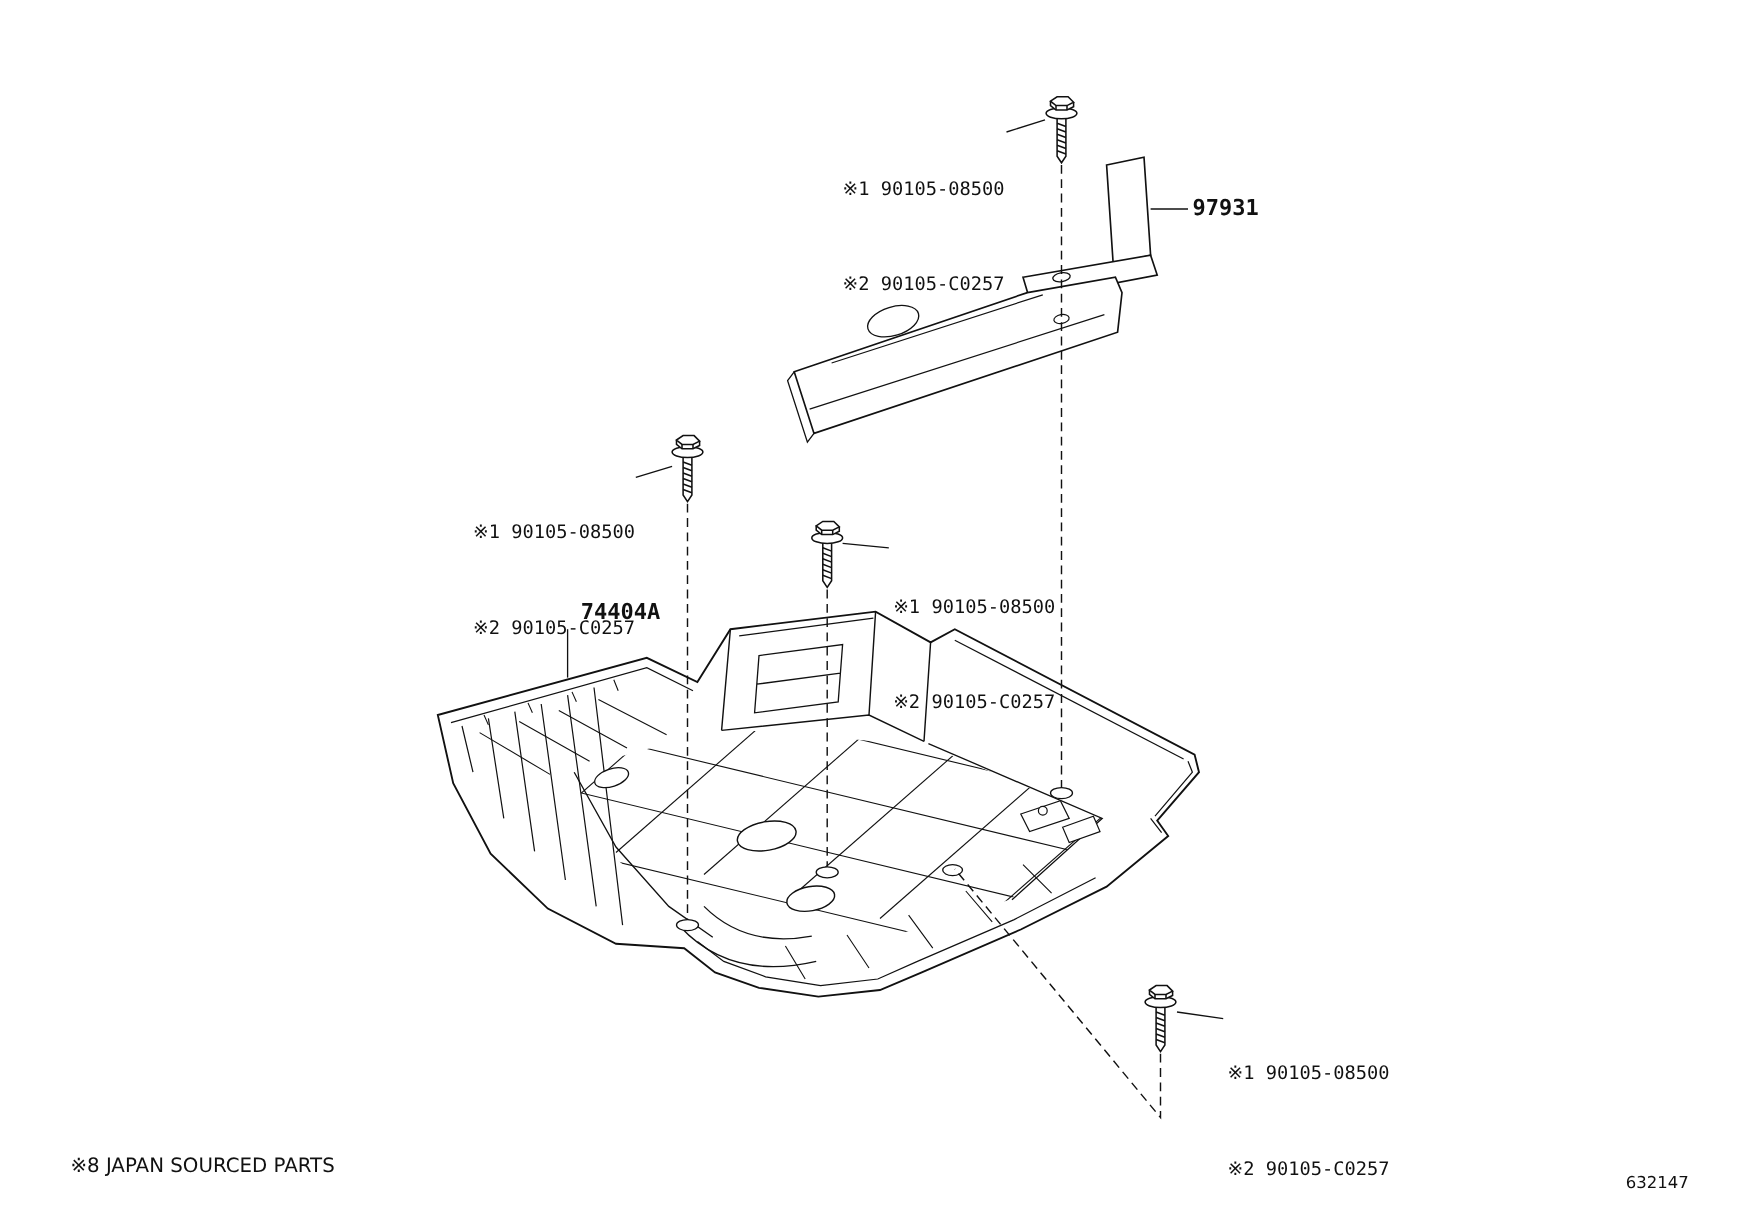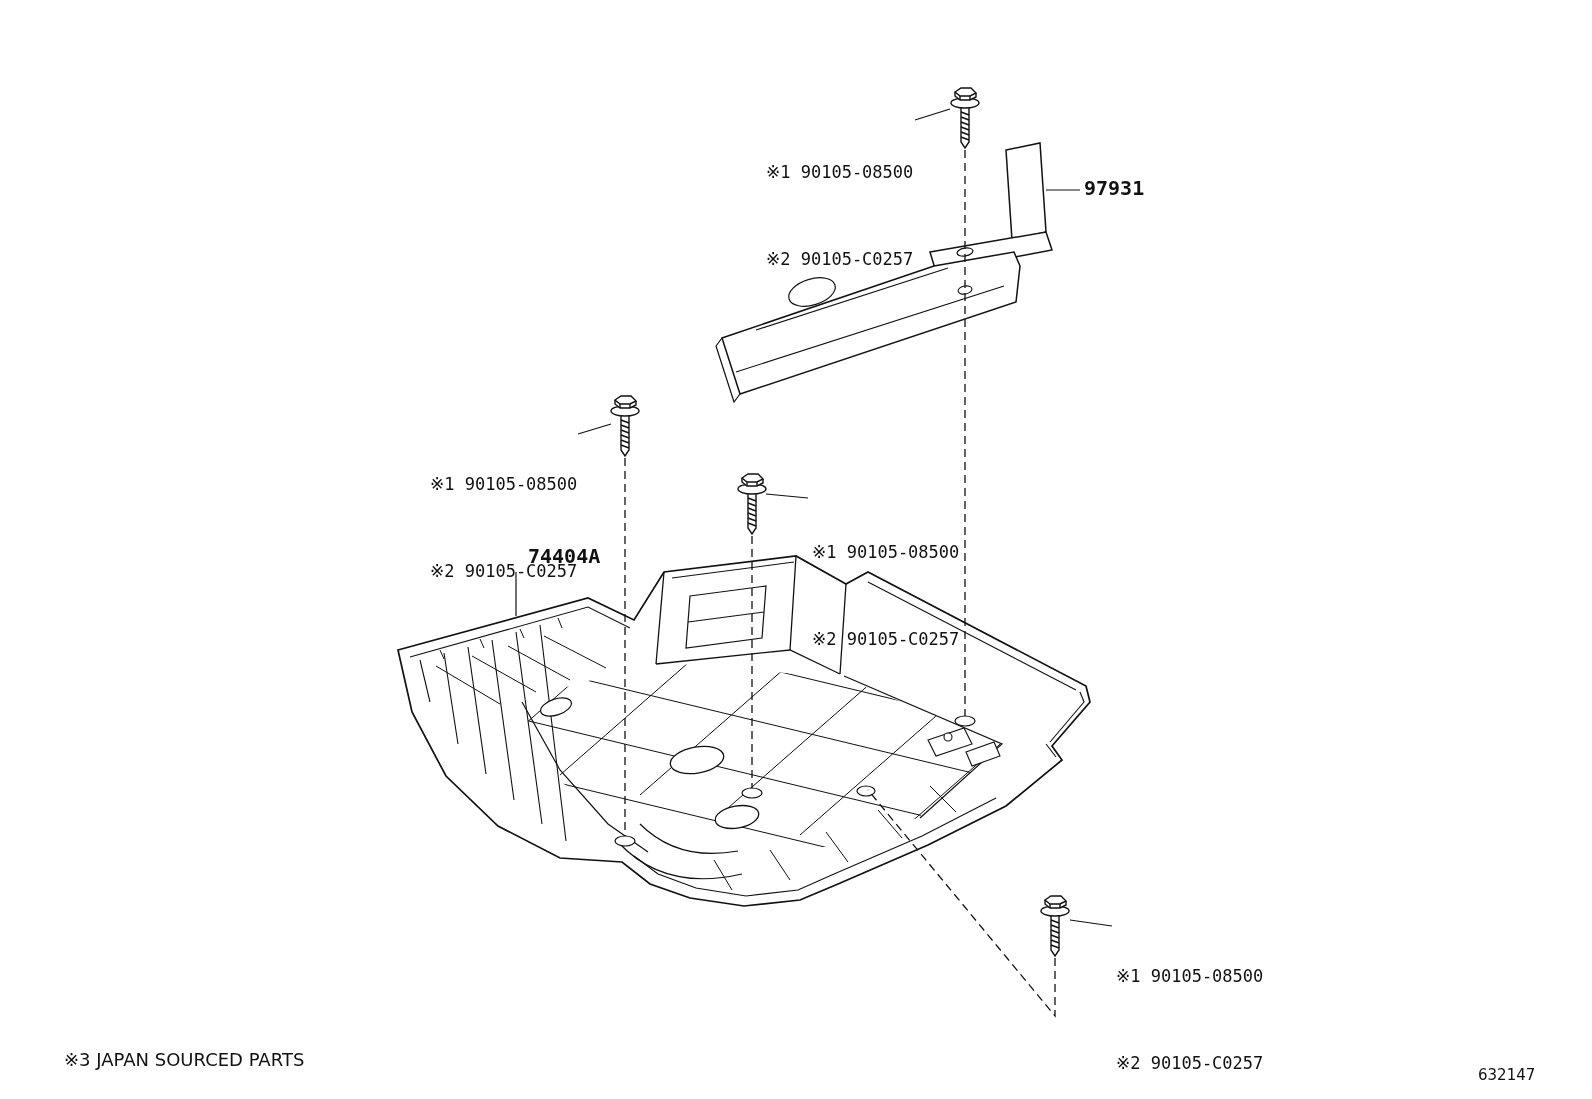--- a/index.html
+++ b/index.html
@@ -171,19 +171,19 @@
   <div class="label callout" style="left:1116px;top:904px;">
     <div>※1 90105-08500</div>
     <div>※2 90105-C0257</div>
   </div>
 
   <div class="label part-label" style="left:1084px;top:176px;">97931</div>
 
   <div class="label part-label" style="left:488px;top:544px;margin-left:40px;">74404A</div>
 
   <div class="label legend" style="left:64px;top:992px;">
-    <div>※3 JAPAN SOURCED PARTS</div>
+    <div>※8 JAPAN SOURCED PARTS</div>
     
   </div>
 
   <div class="label diagram-code" style="left:1478px;top:1066px;">632147</div>
 
 </div>
 
 </body></html>

